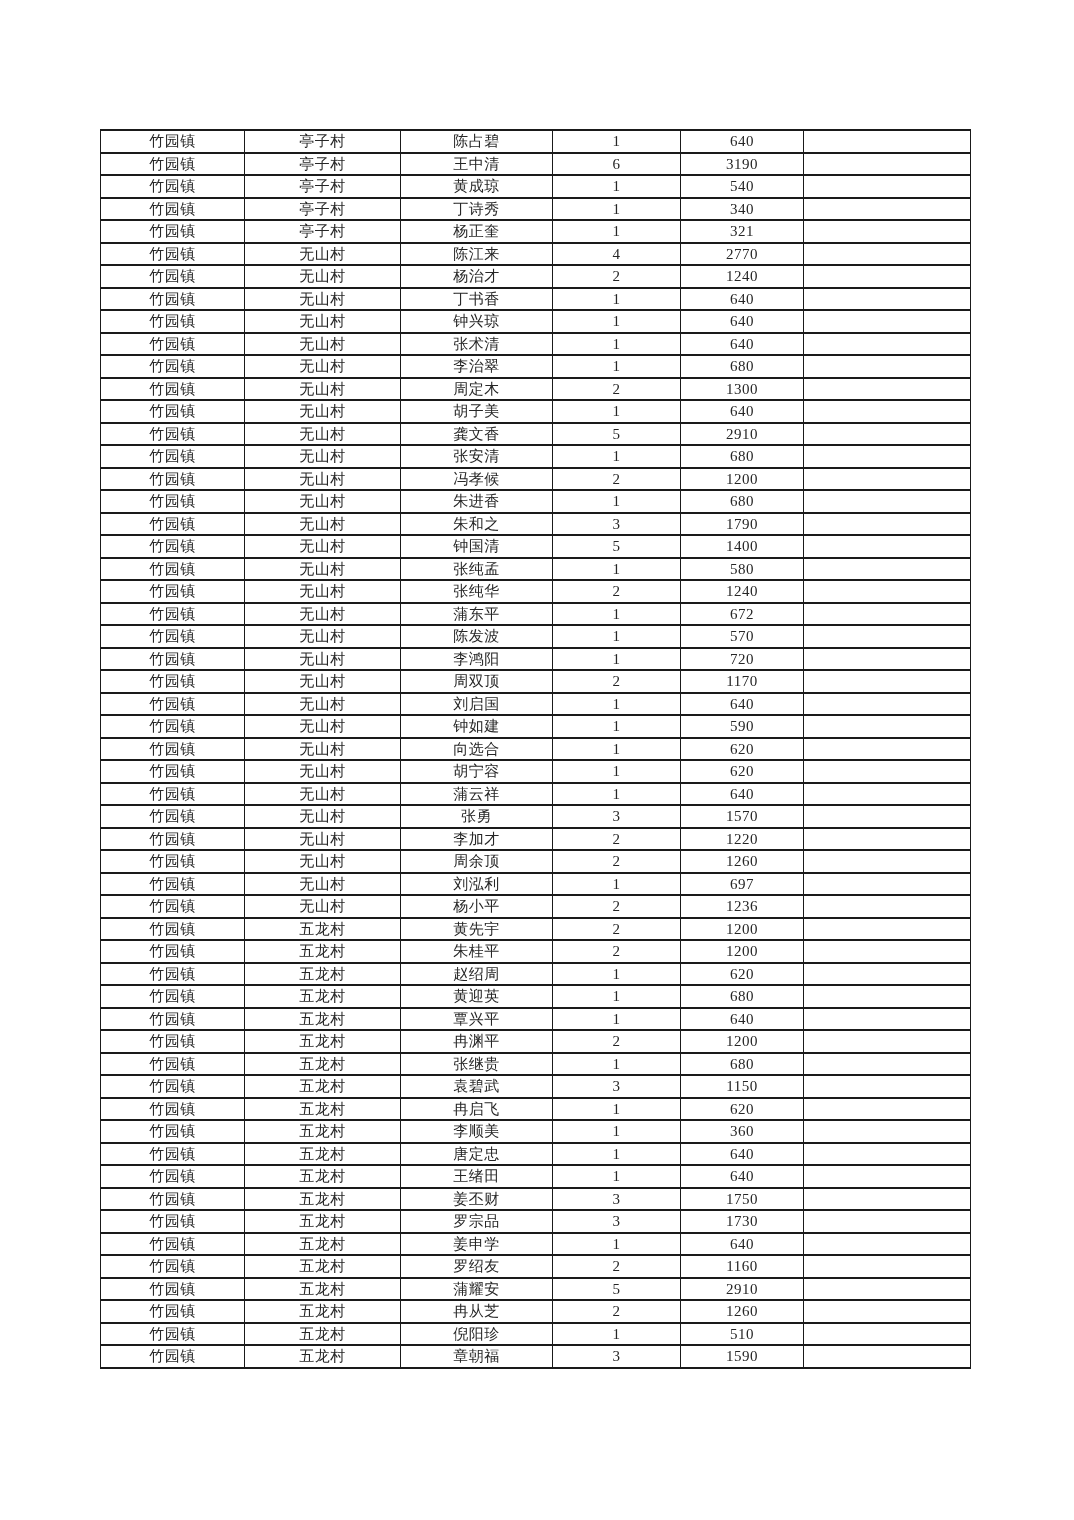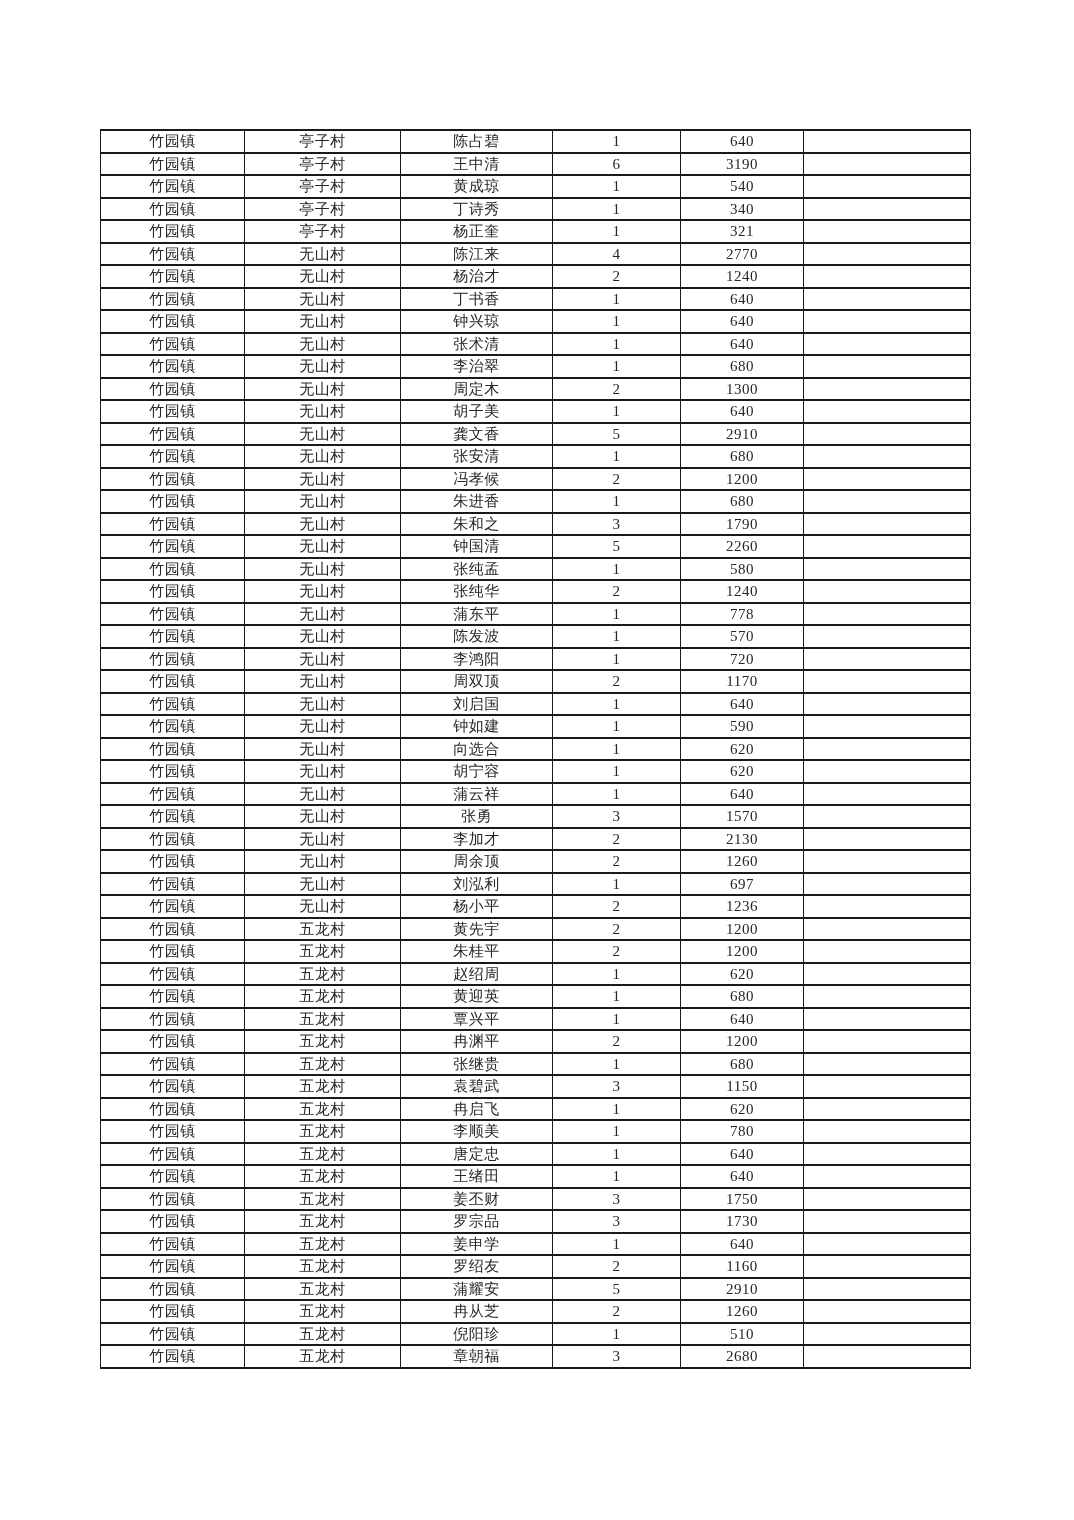--- a/index.html
+++ b/index.html
@@ -203,21 +203,21 @@
           <td>朱和之</td>
           <td>3</td>
           <td>1790</td>
           <td></td>
         </tr>
         <tr>
           <td>竹园镇</td>
           <td>无山村</td>
           <td>钟国清</td>
           <td>5</td>
-          <td>2260</td>
+          <td>1400</td>
           <td></td>
         </tr>
         <tr>
           <td>竹园镇</td>
           <td>无山村</td>
           <td>张纯孟</td>
           <td>1</td>
           <td>580</td>
           <td></td>
         </tr>
@@ -227,21 +227,21 @@
           <td>张纯华</td>
           <td>2</td>
           <td>1240</td>
           <td></td>
         </tr>
         <tr>
           <td>竹园镇</td>
           <td>无山村</td>
           <td>蒲东平</td>
           <td>1</td>
-          <td>778</td>
+          <td>672</td>
           <td></td>
         </tr>
         <tr>
           <td>竹园镇</td>
           <td>无山村</td>
           <td>陈发波</td>
           <td>1</td>
           <td>570</td>
           <td></td>
         </tr>
@@ -307,21 +307,21 @@
           <td>张勇</td>
           <td>3</td>
           <td>1570</td>
           <td></td>
         </tr>
         <tr>
           <td>竹园镇</td>
           <td>无山村</td>
           <td>李加才</td>
           <td>2</td>
-          <td>2130</td>
+          <td>1220</td>
           <td></td>
         </tr>
         <tr>
           <td>竹园镇</td>
           <td>无山村</td>
           <td>周余顶</td>
           <td>2</td>
           <td>1260</td>
           <td></td>
         </tr>
@@ -411,21 +411,21 @@
           <td>冉启飞</td>
           <td>1</td>
           <td>620</td>
           <td></td>
         </tr>
         <tr>
           <td>竹园镇</td>
           <td>五龙村</td>
           <td>李顺美</td>
           <td>1</td>
-          <td>780</td>
+          <td>360</td>
           <td></td>
         </tr>
         <tr>
           <td>竹园镇</td>
           <td>五龙村</td>
           <td>唐定忠</td>
           <td>1</td>
           <td>640</td>
           <td></td>
         </tr>
@@ -491,18 +491,18 @@
           <td>倪阳珍</td>
           <td>1</td>
           <td>510</td>
           <td></td>
         </tr>
         <tr>
           <td>竹园镇</td>
           <td>五龙村</td>
           <td>章朝福</td>
           <td>3</td>
-          <td>2680</td>
+          <td>1590</td>
           <td></td>
         </tr>
       </tbody>
   </table>
 </div>
 
 </body></html>

